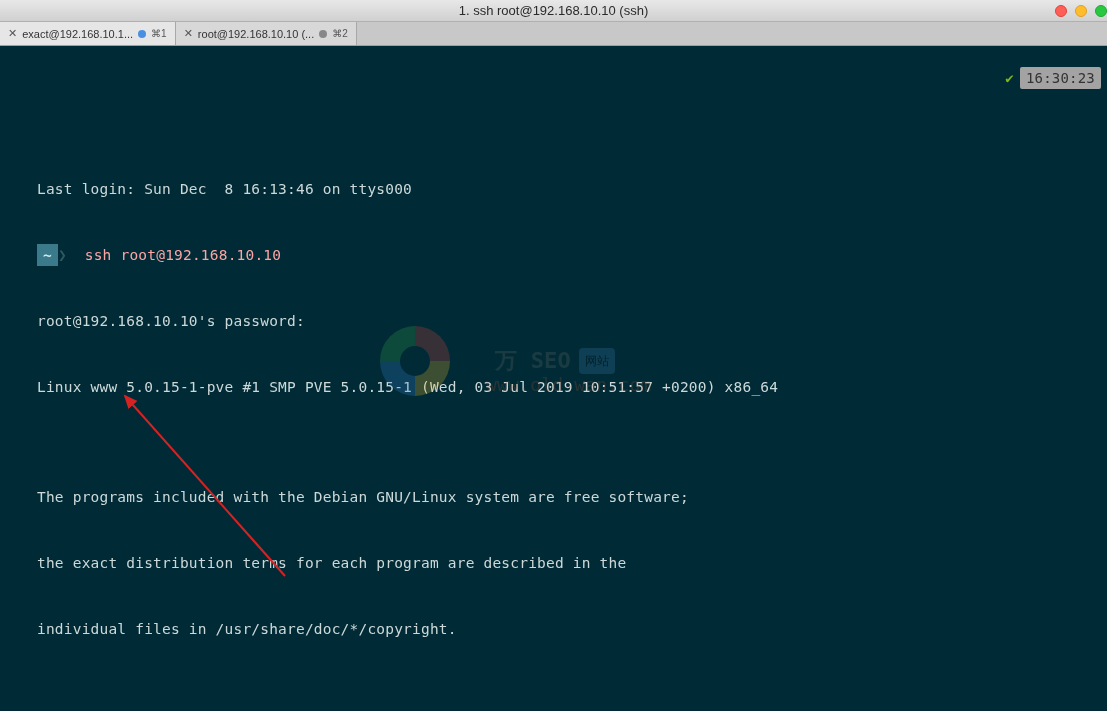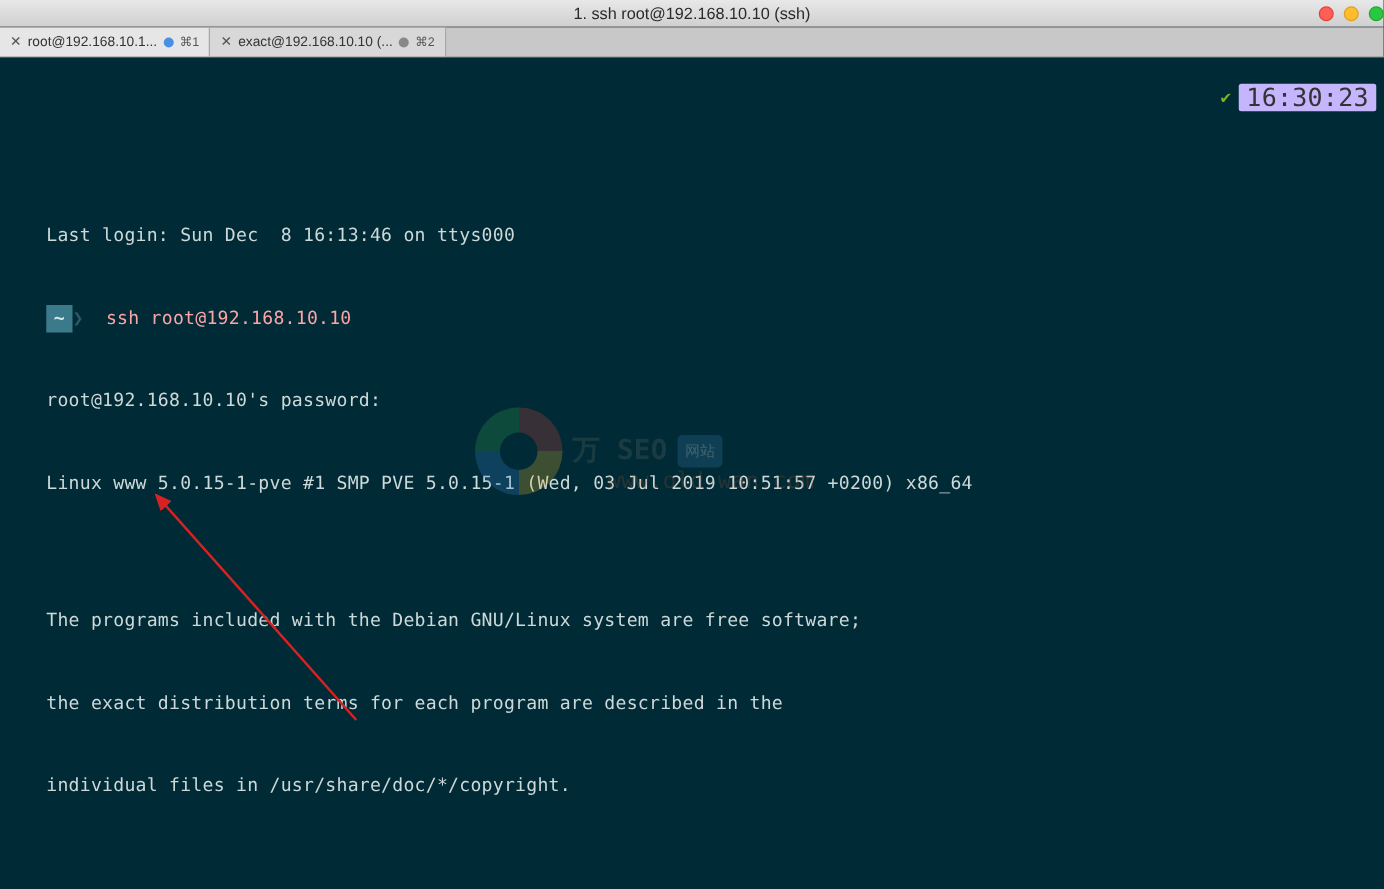--- a/index.html
+++ b/index.html
@@ -88,25 +88,25 @@
       display: flex;
       align-items: center;
     }
     .time-check {
       color: #7fb51e;
       font-size: 14px;
       margin-right: 6px;
       font-weight: bold;
     }
     .time-box {
-      background: #c4b5fd;
+      background: #a3a3a3;
       color: #333;
       padding: 0 6px;
       font-family: "Menlo", monospace;
-      font-size: 20px;
+      font-size: 14px;
       border-radius: 2px;
       text-align: center;
     }
     .arrow-annot {
       position: absolute;
       pointer-events: none;
       top: 340px;
       left: 115px;
     }
     .watermark {
@@ -121,46 +121,46 @@
     .wm-circle {
       width: 70px; height: 70px; border-radius: 50%;
       background: conic-gradient(#d9443a 0 90deg, #f2b92a 90deg 180deg, #3b82d1 180deg 270deg, #3aa84f 270deg 360deg);
       display: flex; align-items: center; justify-content: center;
       position: relative;
     }
     .wm-circle::after {
       content: ""; width: 30px; height: 30px; border-radius: 50%;
       background: #002b36; position: absolute;
     }
-    .wm-text { color: #6b6b6b; font-size: 22px; font-weight: bold; }
-    .wm-badge { background: #3a7aaf; color: #ffffff; font-size: 12px; padding: 2px 6px; border-radius: 4px; }
+    .wm-text { color: #6b6b6b; font-size: 22px; font-weight: bold; margin-left: 37px; }
+    .wm-badge { background: #3a7aaf; color: #000000; font-size: 12px; padding: 2px 6px; border-radius: 4px; }
     .wm-url { color: #a05030; font-size: 18px; position: absolute; top: 48px; left: 80px; margin-left: 26px; }
   </style>
 </head>
 <body>
 
 <div class="titlebar">
   <div class="traffic-lights">
     <div class="traffic-light tl-red"></div>
     <div class="traffic-light tl-yellow"></div>
     <div class="traffic-light tl-green"></div>
   </div>
   <div class="window-title">1. ssh root@192.168.10.10 (ssh)</div>
 </div>
 
 <div class="tabbar">
   <div class="tab active">
     <span class="tab-close">✕</span>
-    <span>root@192.168.10.1... </span>
+    <span>exact@192.168.10.1... </span>
     <span class="tab-indicator ind-blue"></span>
     <span class="tab-shortcut">⌘1</span>
   </div>
   <div class="tab">
     <span class="tab-close">✕</span>
-    <span>exact@192.168.10.10 (... </span>
+    <span>root@192.168.10.10 (... </span>
     <span class="tab-indicator ind-gray"></span>
     <span class="tab-shortcut">⌘2</span>
   </div>
 </div>
 
 <div class="terminal">
   <div class="time-badge">
     <span class="time-check">✔</span>
     <span class="time-box">16:30:23</span>
   </div>

